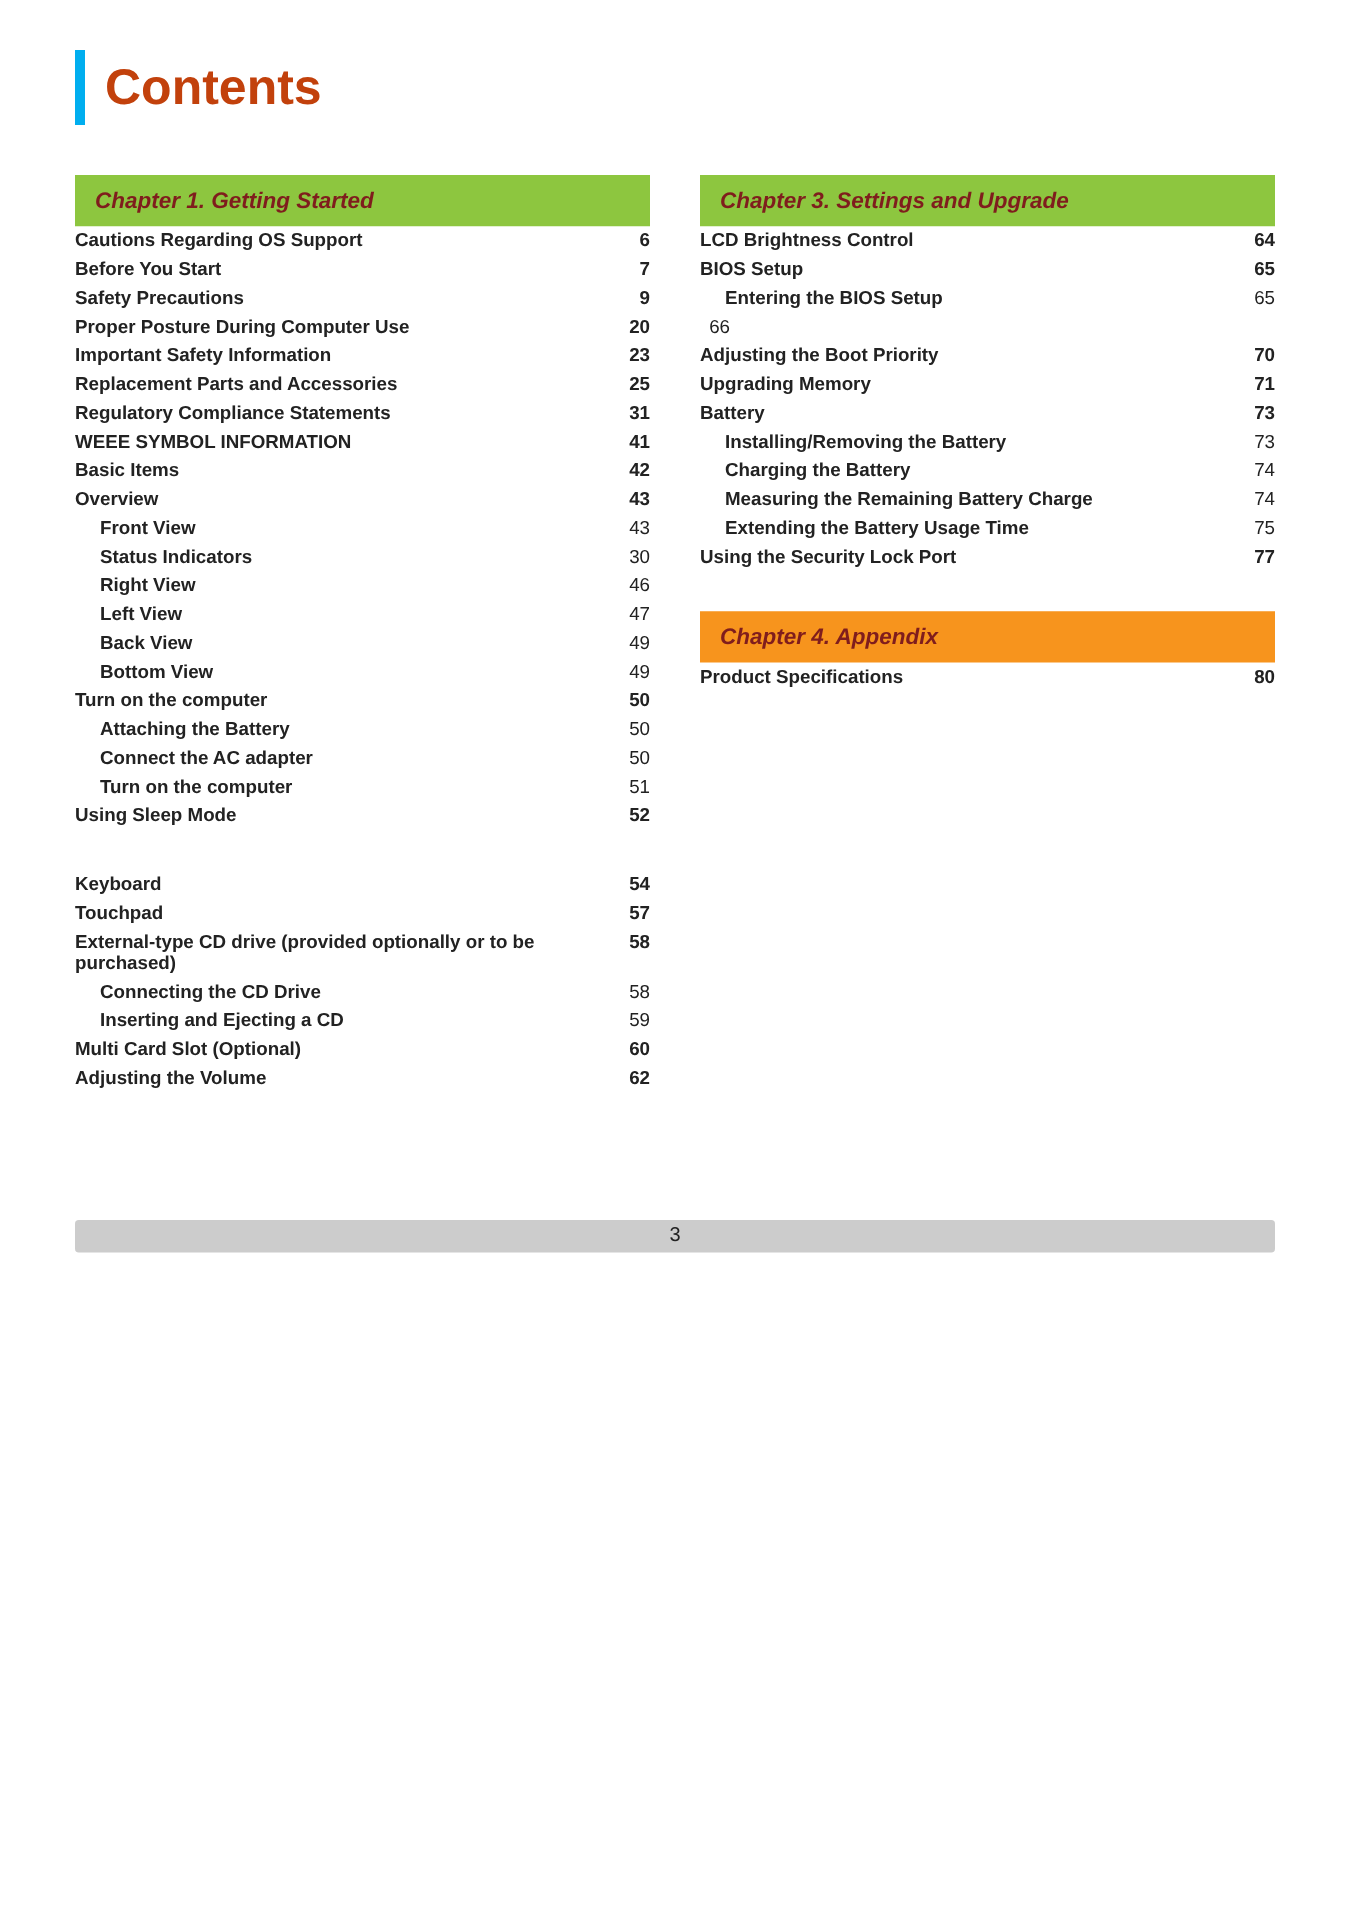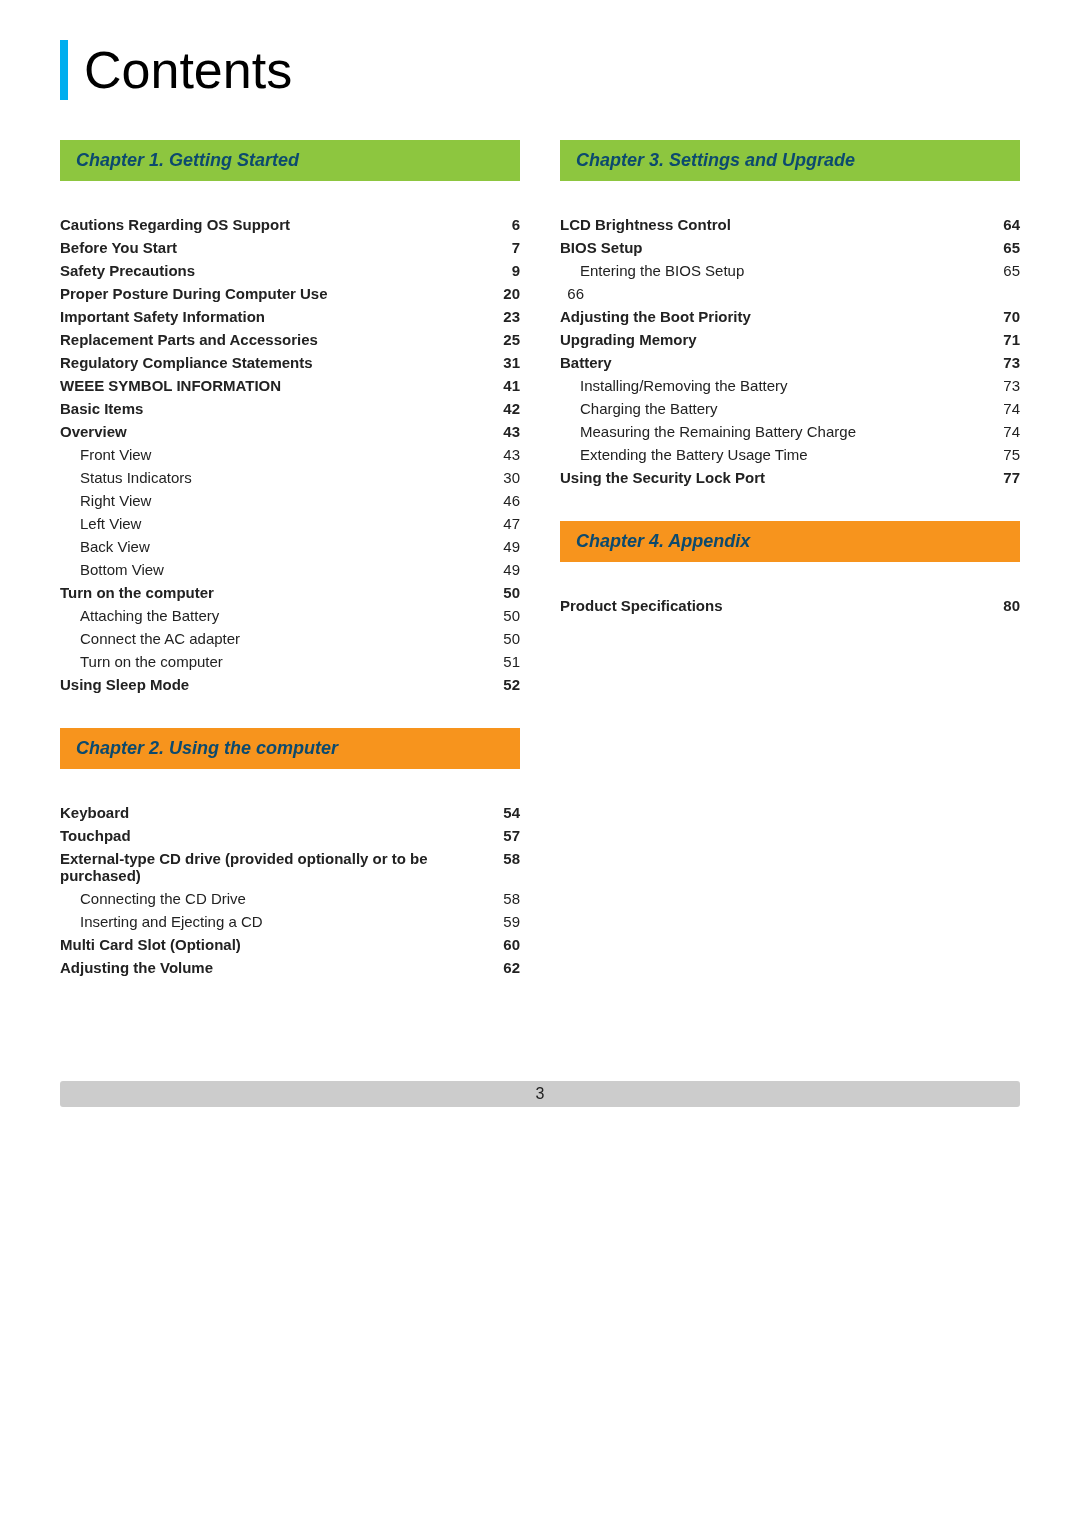--- a/index.html
+++ b/index.html
@@ -17,38 +17,38 @@
       margin-bottom: 40px;
     }
     .title-bar {
       width: 8px;
       height: 60px;
       background: #00AEEF;
       margin-right: 16px;
       flex-shrink: 0;
     }
     .page-title {
-      font-size: 52px;
-      font-weight: 400;
-      color: #000000;
+      font-size: 40px;
+      font-weight: 700;
+      color: #c2410c;
     }
     .two-col-layout {
       display: flex;
       gap: 40px;
       align-items: flex-start;
     }
     .col {
       flex: 1;
     }
     .chapter-header {
       padding: 10px 16px;
       font-size: 18px;
       font-weight: 900;
-      color: #0c4a6e;
-      margin-bottom: 32px;
+      color: #7f1d1d;
+      margin-bottom: 0;
       font-style: italic;
     }
     .chapter-header-green {
       background: #8DC63F;
     }
     .chapter-header-orange {
       background: #F7941D;
     }
     .toc-entry {
       display: flex;
@@ -59,21 +59,21 @@
     .toc-entry-text {
       flex: 1;
       font-size: 15px;
       padding-right: 8px;
     }
     .toc-entry-text.bold {
       font-weight: 700;
     }
     .toc-entry-text.indented {
       padding-left: 20px;
-      font-weight: 400;
+      font-weight: 700;
     }
     .toc-entry-page {
       font-size: 15px;
       font-weight: 400;
       min-width: 24px;
       text-align: right;
     }
     .toc-entry-page.bold {
       font-weight: 700;
     }
@@ -192,21 +192,20 @@
             <span class="toc-entry-page">51</span>
           </div>
           <div class="toc-entry">
             <span class="toc-entry-text bold">Using Sleep Mode</span>
             <span class="toc-entry-page bold">52</span>
           </div>
         </div>
     </div>
 
     <div class="chapter-section">
-      <div class="chapter-header chapter-header-orange">Chapter 2. Using the computer</div>
       <div>
 
       <div class="toc-entry">
             <span class="toc-entry-text bold">Keyboard</span>
             <span class="toc-entry-page bold">54</span>
           </div>
           <div class="toc-entry">
             <span class="toc-entry-text bold">Touchpad</span>
             <span class="toc-entry-page bold">57</span>
           </div>

